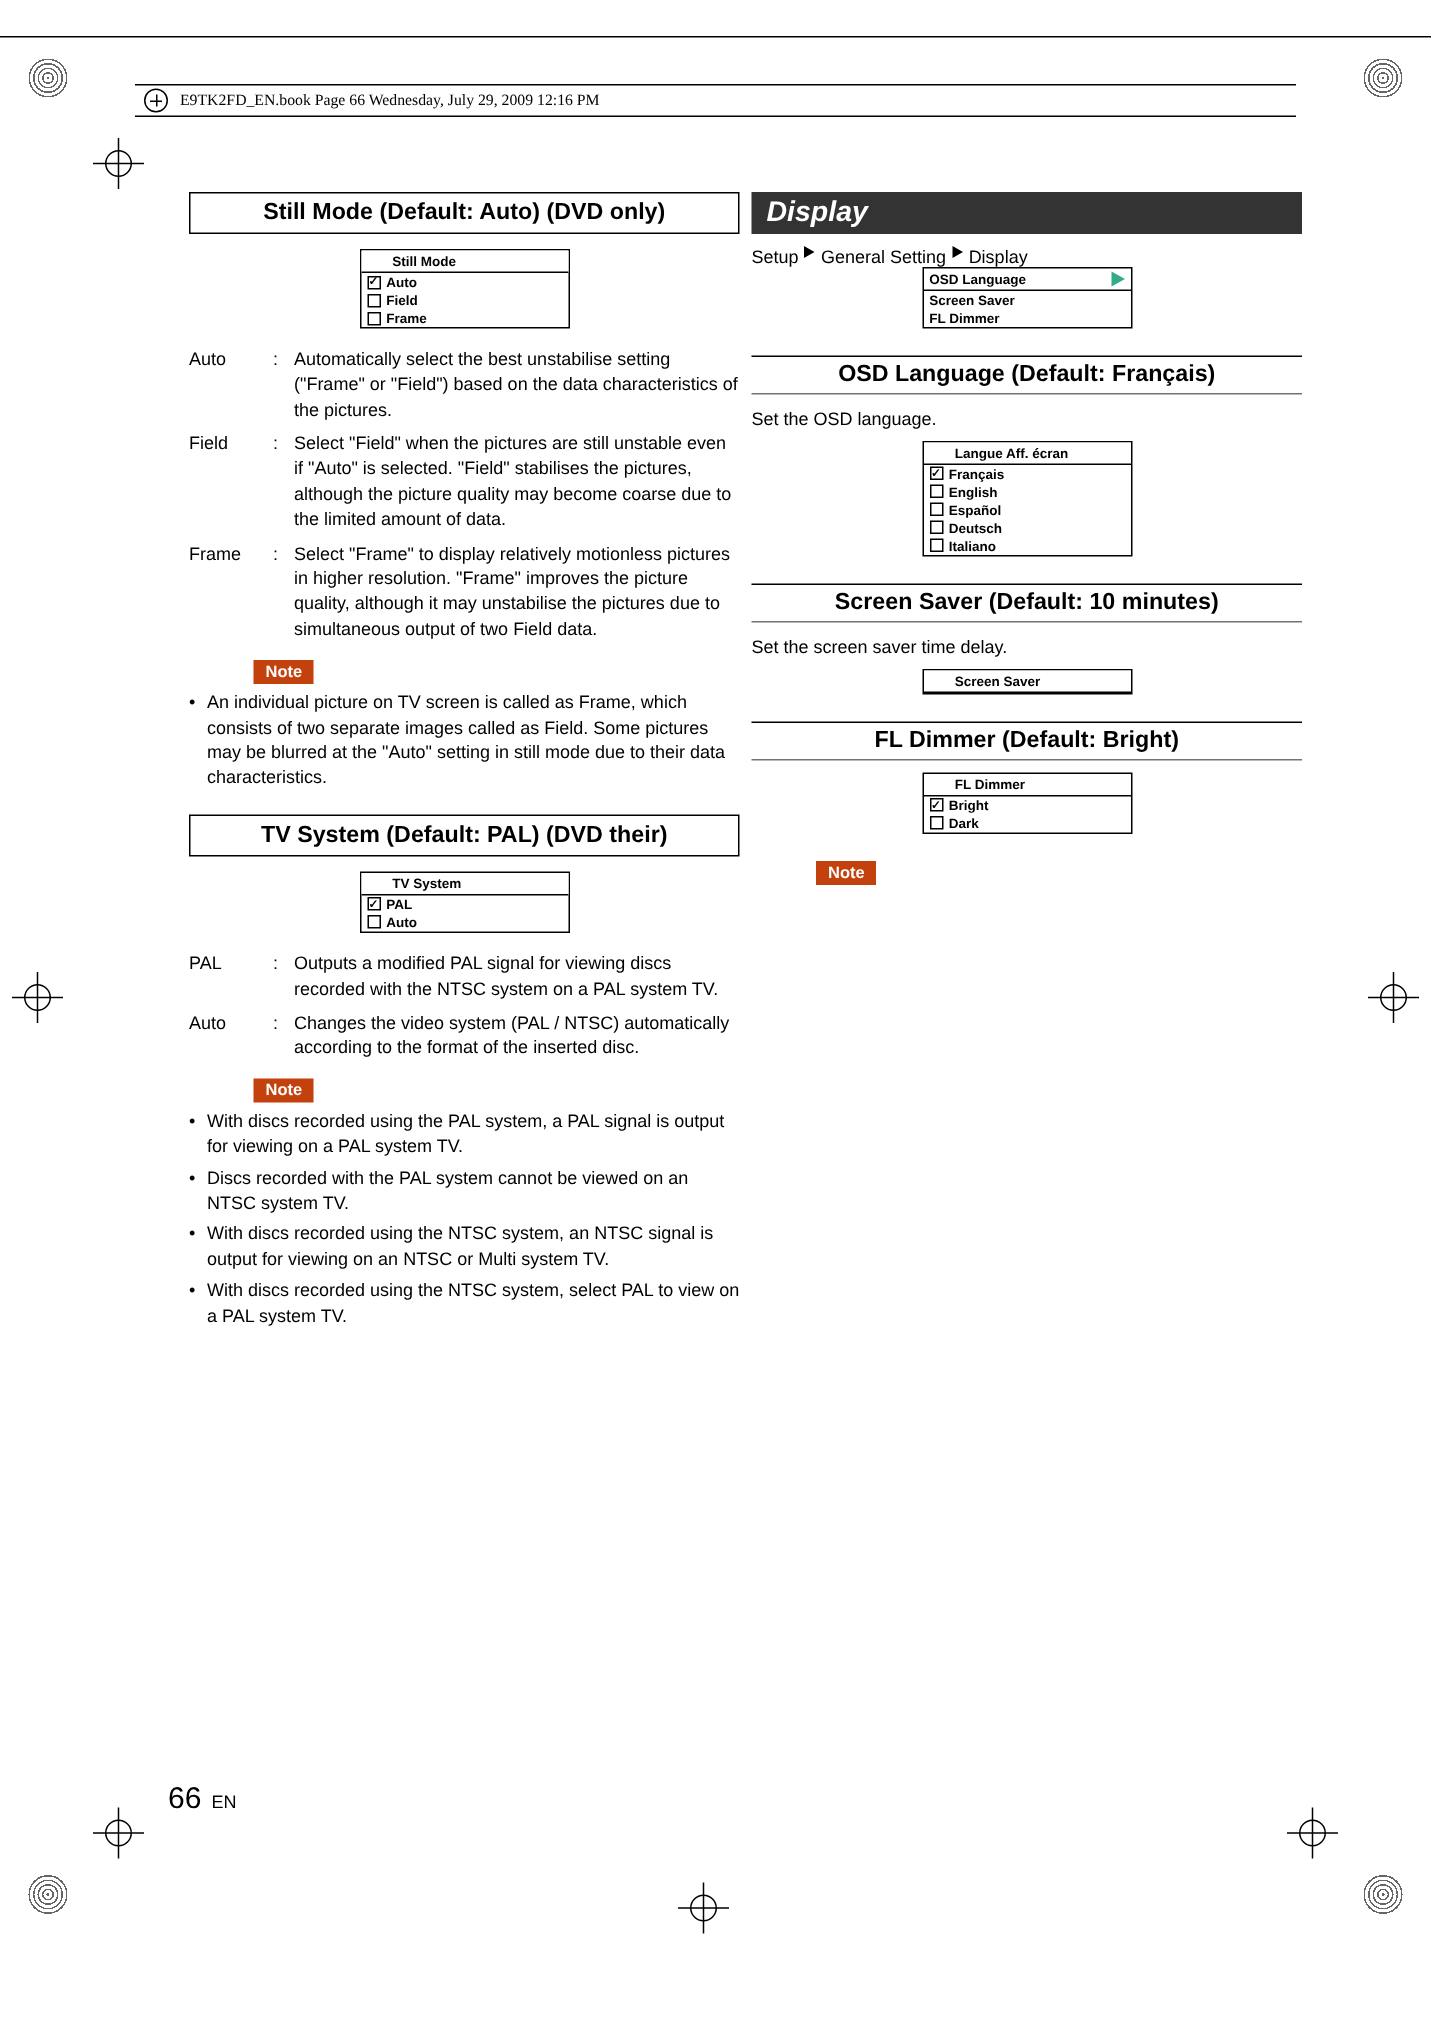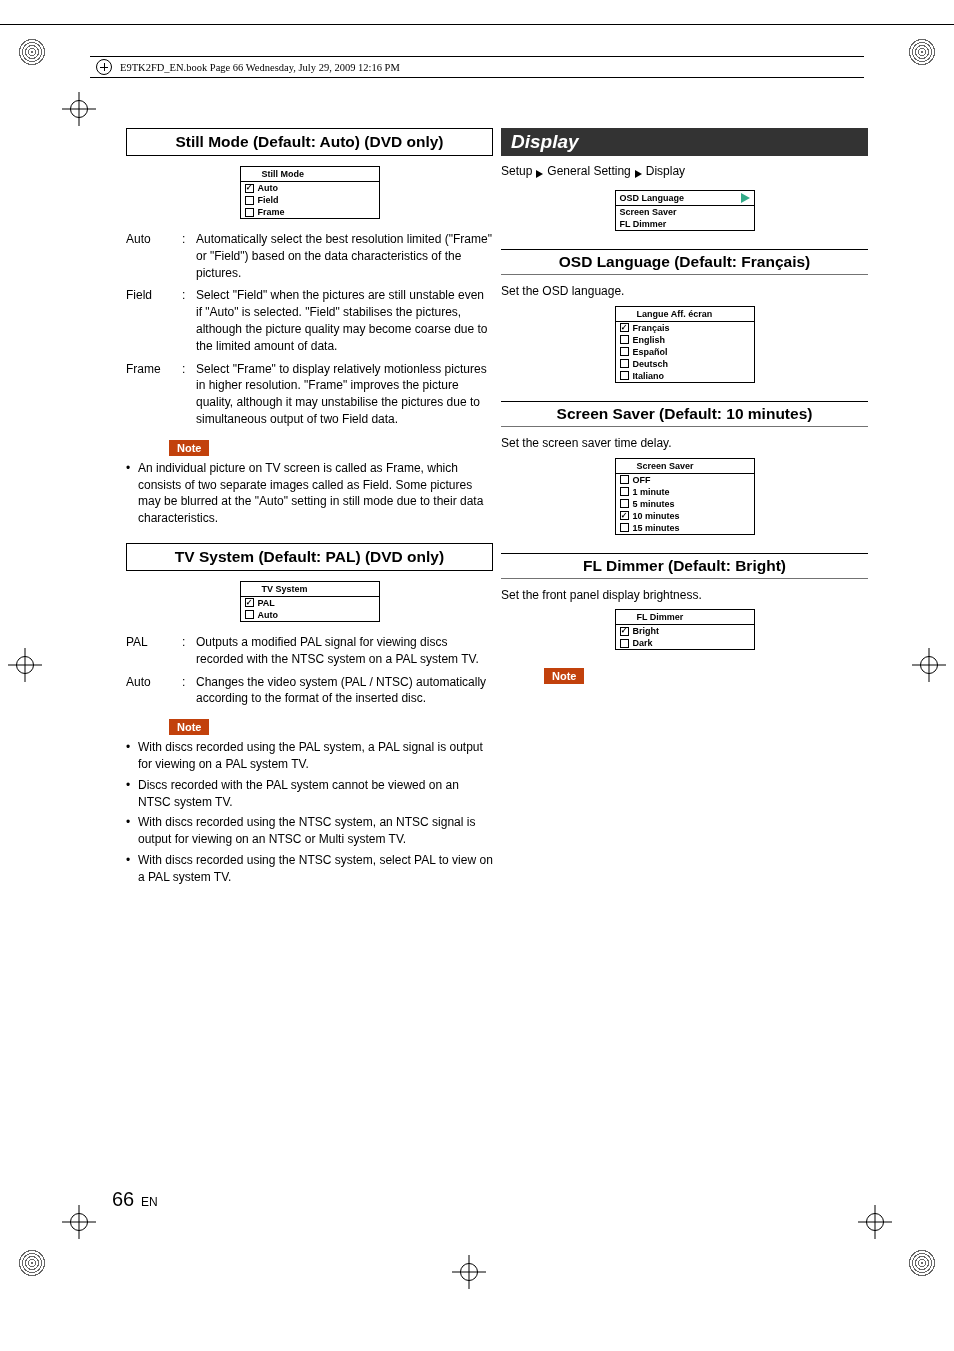--- a/index.html
+++ b/index.html
@@ -32,21 +32,21 @@
     .defs { font-size: 12px; line-height: 1.4; }
     .def-row { display: flex; margin-bottom: 6px; }
     .def-term { width: 56px; flex-shrink: 0; }
     .def-sep { width: 14px; flex-shrink: 0; }
     .def-body { flex: 1; }
     .note-label { display: inline-block; background: #c2410c; color: #fff; font-size: 11px; font-weight: bold; padding: 2px 8px; margin-top: 6px; margin-bottom: 4px; margin-left: 43px; }
     .note-list { font-size: 12px; line-height: 1.4; }
     .note-list li { list-style: none; position: relative; padding-left: 12px; margin-bottom: 4px; }
     .note-list li::before { content: "•"; position: absolute; left: 0; }
     .body-text { font-size: 12px; line-height: 1.4; margin-bottom: 6px; }
-    .breadcrumb { font-size: 12px; display: flex; align-items: flex-end; gap: 4px; margin-bottom: 12px; }
+    .breadcrumb { font-size: 12px; display: flex; align-items: flex-start; gap: 4px; margin-bottom: 0; }
     .arrow-r { display: inline-block; width: 0; height: 0; border-left: 7px solid #000; border-top: 4px solid transparent; border-bottom: 4px solid transparent; }
     .menu-wide { width: 140px; }
     .menu-wide .menu-title-row { display: flex; justify-content: space-between; align-items: flex-start; border-bottom: 1px solid #000; padding: 2px 4px; }
     .play-tri { width: 0; height: 0; border-left: 9px solid #3a8; border-top: 5px solid transparent; border-bottom: 5px solid transparent; }
     .pagenum { position: absolute; bottom: 140px; left: 112px; font-size: 12px; }
     .pagenum .big { font-size: 20px; font-family: Arial; }
     .bold { font-weight: bold; }
   </style>
 </head>
 <body>
@@ -99,39 +99,39 @@
             <div class="menu-item">
               <span class="chk"></span>
               <span>Frame</span>
             </div>
           </div>
     </div>
     <div class="defs">
           <div class="def-row">
             <div class="def-term">Auto</div>
             <div class="def-sep">:</div>
-            <div class="def-body">Automatically select the best resolution limited ("Frame" or "Field") based on the data characteristics of the pictures.</div>
+            <div class="def-body">Automatically select the best unstabilise setting ("Frame" or "Field") based on the data characteristics of the pictures.</div>
           </div>
           <div class="def-row">
             <div class="def-term">Field</div>
             <div class="def-sep">:</div>
             <div class="def-body">Select "Field" when the pictures are still unstable even if "Auto" is selected. "Field" stabilises the pictures, although the picture quality may become coarse due to the limited amount of data.</div>
           </div>
           <div class="def-row">
             <div class="def-term">Frame</div>
             <div class="def-sep">:</div>
             <div class="def-body">Select "Frame" to display relatively motionless pictures in higher resolution. "Frame" improves the picture quality, although it may unstabilise the pictures due to simultaneous output of two Field data.</div>
           </div>
         </div>
     <div class="note-label">Note</div>
     <ul class="note-list">
           <li>An individual picture on TV screen is called as Frame, which consists of two separate images called as Field. Some pictures may be blurred at the "Auto" setting in still mode due to their data characteristics.</li>
         </ul>
 
-    <div class="section-heading" style="margin-top:16px;">TV System (Default: PAL) (DVD only)</div>
+    <div class="section-heading" style="margin-top:16px;">TV System (Default: PAL) (DVD their)</div>
     <div class="menu-box">
       <div class="menu-title">TV System</div>
       <div>
             <div class="menu-item">
               <span class="chk checked"></span>
               <span class="bold">PAL</span>
             </div>
             <div class="menu-item">
               <span class="chk"></span>
               <span>Auto</span>
@@ -206,46 +206,23 @@
               <span class="chk"></span>
               <span>Italiano</span>
             </div>
           </div>
     </div>
 
     <div class="subhead">Screen Saver (Default: 10 minutes)</div>
     <div class="body-text">Set the screen saver time delay.</div>
     <div class="menu-box">
       <div class="menu-title">Screen Saver</div>
-      <div>
-            <div class="menu-item">
-              <span class="chk"></span>
-              <span>OFF</span>
-            </div>
-            <div class="menu-item">
-              <span class="chk"></span>
-              <span>1 minute</span>
-            </div>
-            <div class="menu-item">
-              <span class="chk"></span>
-              <span>5 minutes</span>
-            </div>
-            <div class="menu-item">
-              <span class="chk checked"></span>
-              <span class="bold">10 minutes</span>
-            </div>
-            <div class="menu-item">
-              <span class="chk"></span>
-              <span>15 minutes</span>
-            </div>
-          </div>
     </div>
 
     <div class="subhead">FL Dimmer (Default: Bright)</div>
-    <div class="body-text">Set the front panel display brightness.</div>
     <div class="menu-box">
       <div class="menu-title">FL Dimmer</div>
       <div>
             <div class="menu-item">
               <span class="chk checked"></span>
               <span class="bold">Bright</span>
             </div>
             <div class="menu-item">
               <span class="chk"></span>
               <span>Dark</span>

